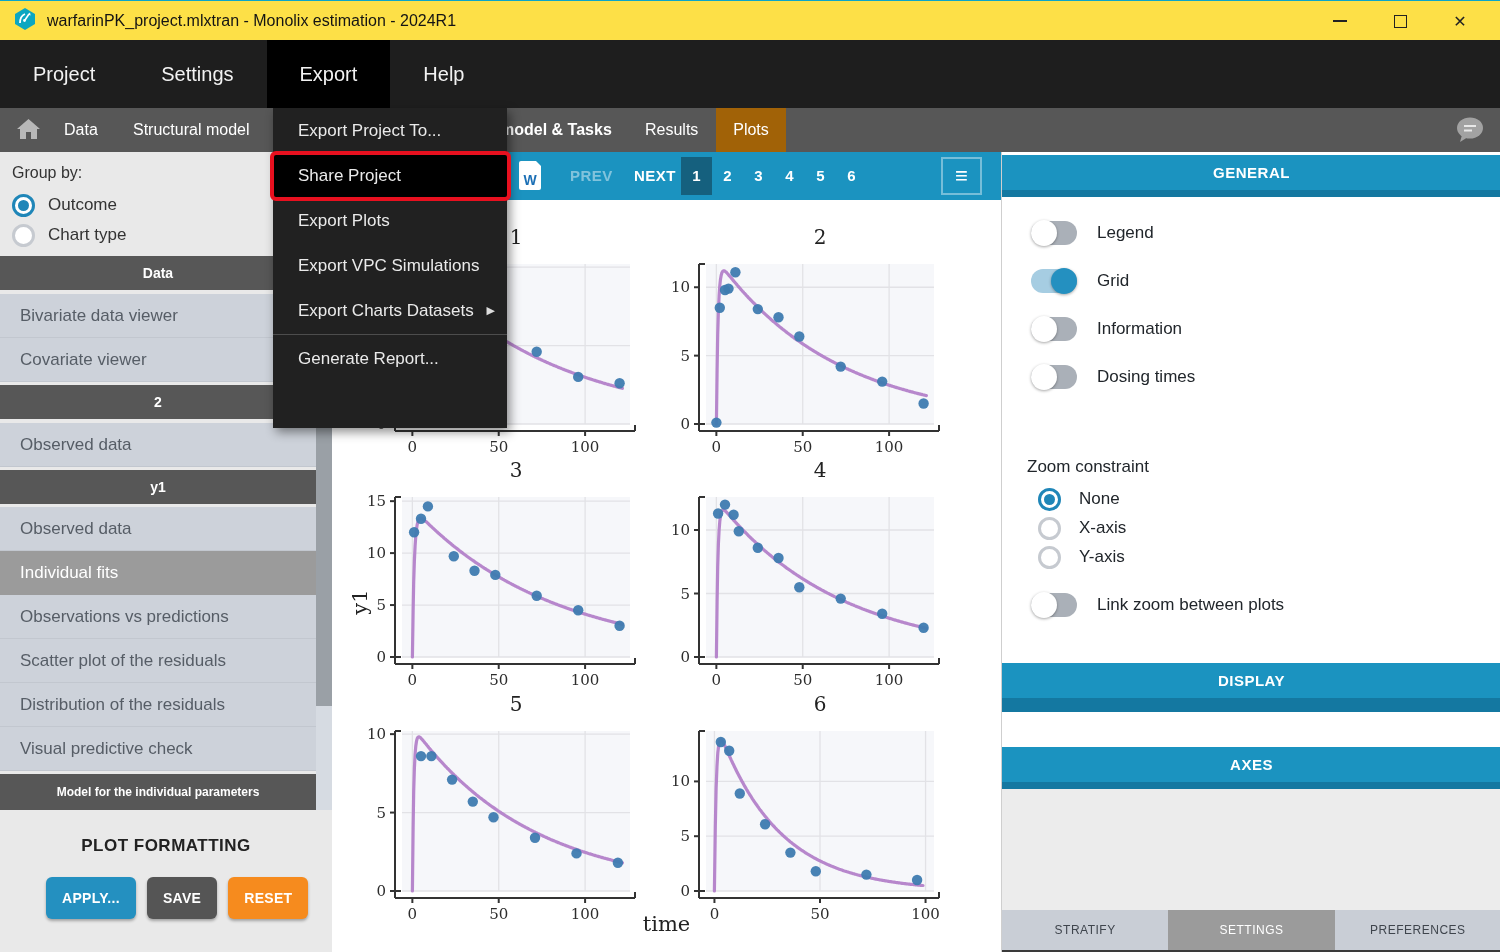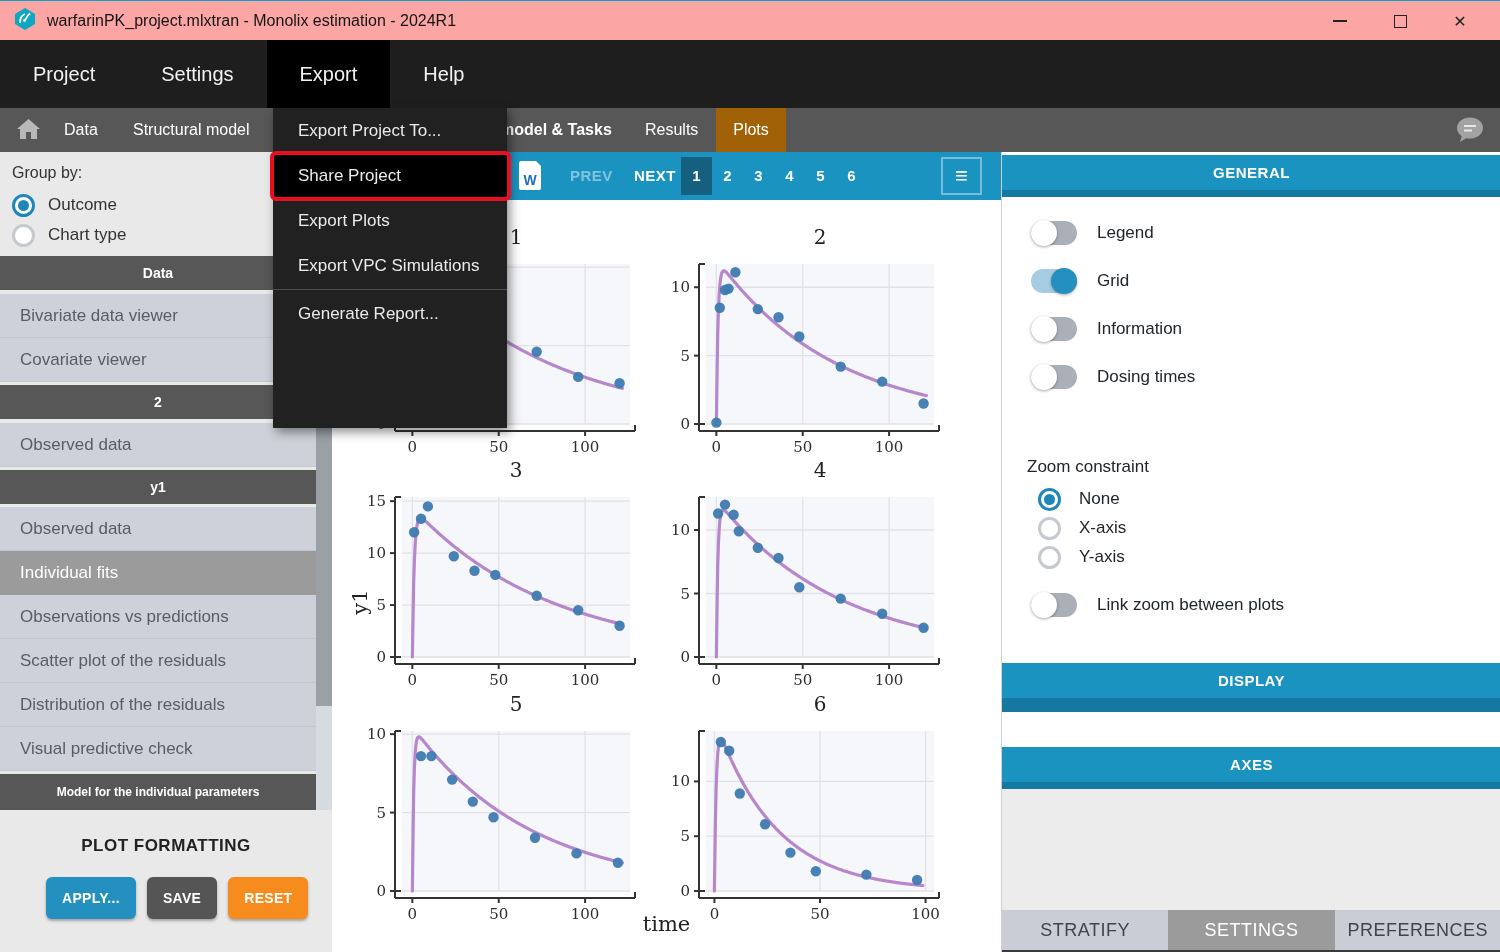--- a/index.html
+++ b/index.html
@@ -1,20 +1,20 @@
 <!DOCTYPE html>
 <html><head>
 <meta charset="utf-8">
 <style>
   * { margin:0; padding:0; box-sizing:border-box; }
   body { font-family:"Liberation Sans", sans-serif; background:#888; }
   .app { position:relative; width:1500px; height:952px; background:#fff; overflow:hidden; }
 
   
-  .titlebar { position:absolute; left:0; top:0; width:1500px; height:40px; background:#fca5a5; display:flex; align-items:center; border-top:1px solid #0aa6c9;}
+  .titlebar { position:absolute; left:0; top:0; width:1500px; height:40px; background:#fde047; display:flex; align-items:center; border-top:1px solid #0aa6c9;}
   .titlebar .logo { margin-left:13px; }
   .titlebar .title { margin-left:10px; font-size:16px; color:#141414; }
   .win-controls { position:absolute; right:10px; top:0; height:40px; display:flex; }
   .win-btn { width:60px; height:40px; display:flex; align-items:center; justify-content:center; cursor:pointer; }
   .glyph-min { display:block; width:14px; border-top:2px solid #222; }
   .glyph-max { display:block; width:13px; height:13px; border:1.5px solid #222; }
   .glyph-close { font-size:16px; color:#222; }
 
   
   .menubar { position:absolute; left:0; top:40px; width:1500px; height:68px; background:#1e1e1e; display:flex; align-items:stretch; }
@@ -82,21 +82,21 @@
   .toggle .knob { position:absolute; left:0; top:-1px; width:26px; height:26px; border-radius:50%; background:#fff; box-shadow:0 1px 3px rgba(0,0,0,.35); }
   .toggle.on { background:#a6cde2; }
   .toggle.on .knob { left:20px; background:#2490c0; }
   .t-label { font-size:17px; color:#21262b; white-space:nowrap; }
   .zoom-title { position:absolute; left:0; top:260px; width:499px; text-align:center; font-size:28px; color:#8b929c; }
   .zoom-constraint { position:absolute; left:25px; top:305px; font-size:17px; color:#21262b; }
   .radio-row { position:absolute; left:36px; display:flex; align-items:center; gap:18px; height:26px; cursor:pointer; }
   .radio-row .r-label { font-size:17px; color:#21262b; }
   .rp-gray { position:absolute; left:0; top:637px; width:499px; height:121px; background:#ececec; }
   .rp-tabs { position:absolute; left:0; top:758px; width:499px; height:40px; display:flex; }
-  .rp-tab { flex:1; display:flex; align-items:center; justify-content:center; font-size:18px; color:#3f454d; background:#c9ced6; letter-spacing:.5px; cursor:pointer; }
+  .rp-tab { flex:1; display:flex; align-items:center; justify-content:center; font-size:12px; color:#3f454d; background:#c9ced6; letter-spacing:.5px; cursor:pointer; }
   .rp-tab.active { background:#9b9b9b; color:#fff; }
   .rp-strip { position:absolute; left:0; top:798px; width:499px; height:2px; background:#3a3a3a; }
 
   
   .export-menu { position:absolute; left:273px; top:108px; width:234px; height:320px; background:#212121; z-index:60; box-shadow:3px 4px 10px rgba(0,0,0,.45); }
   .em-item { height:45px; line-height:45px; padding-left:25px; font-size:17px; color:#eaeaea; position:relative; cursor:pointer; }
   .em-item.highlighted { background:#000; }
   .em-item .sub-arrow { position:absolute; right:12px; top:0; font-size:11px; color:#ddd; }
   .em-divider { border-top:1px solid #4d4d4d; margin:1px 0; }
   .red-box { position:absolute; left:270px; top:151px; width:241px; height:50px; border:4px solid #e8101f; border-radius:6px; z-index:70; pointer-events:none; }
@@ -538,19 +538,23 @@
       <div class="rp-tab">PREFERENCES</div>
     </div>
     <div class="rp-strip"></div>
   </div>
 
   <div class="export-menu">
     <div class="em-item">Export Project To...</div>
     <div class="em-item highlighted">Share Project</div>
     <div class="em-item">Export Plots</div>
     <div class="em-item">Export VPC Simulations</div>
+    <div class="em-item">
+      <span>Export Charts Datasets</span>
+      <span class="sub-arrow">▶</span>
+    </div>
     <div class="em-divider"></div>
     <div class="em-item">Generate Report...</div>
   </div>
 
   <div class="red-box"></div>
 
 </div>
 
 </body></html>

